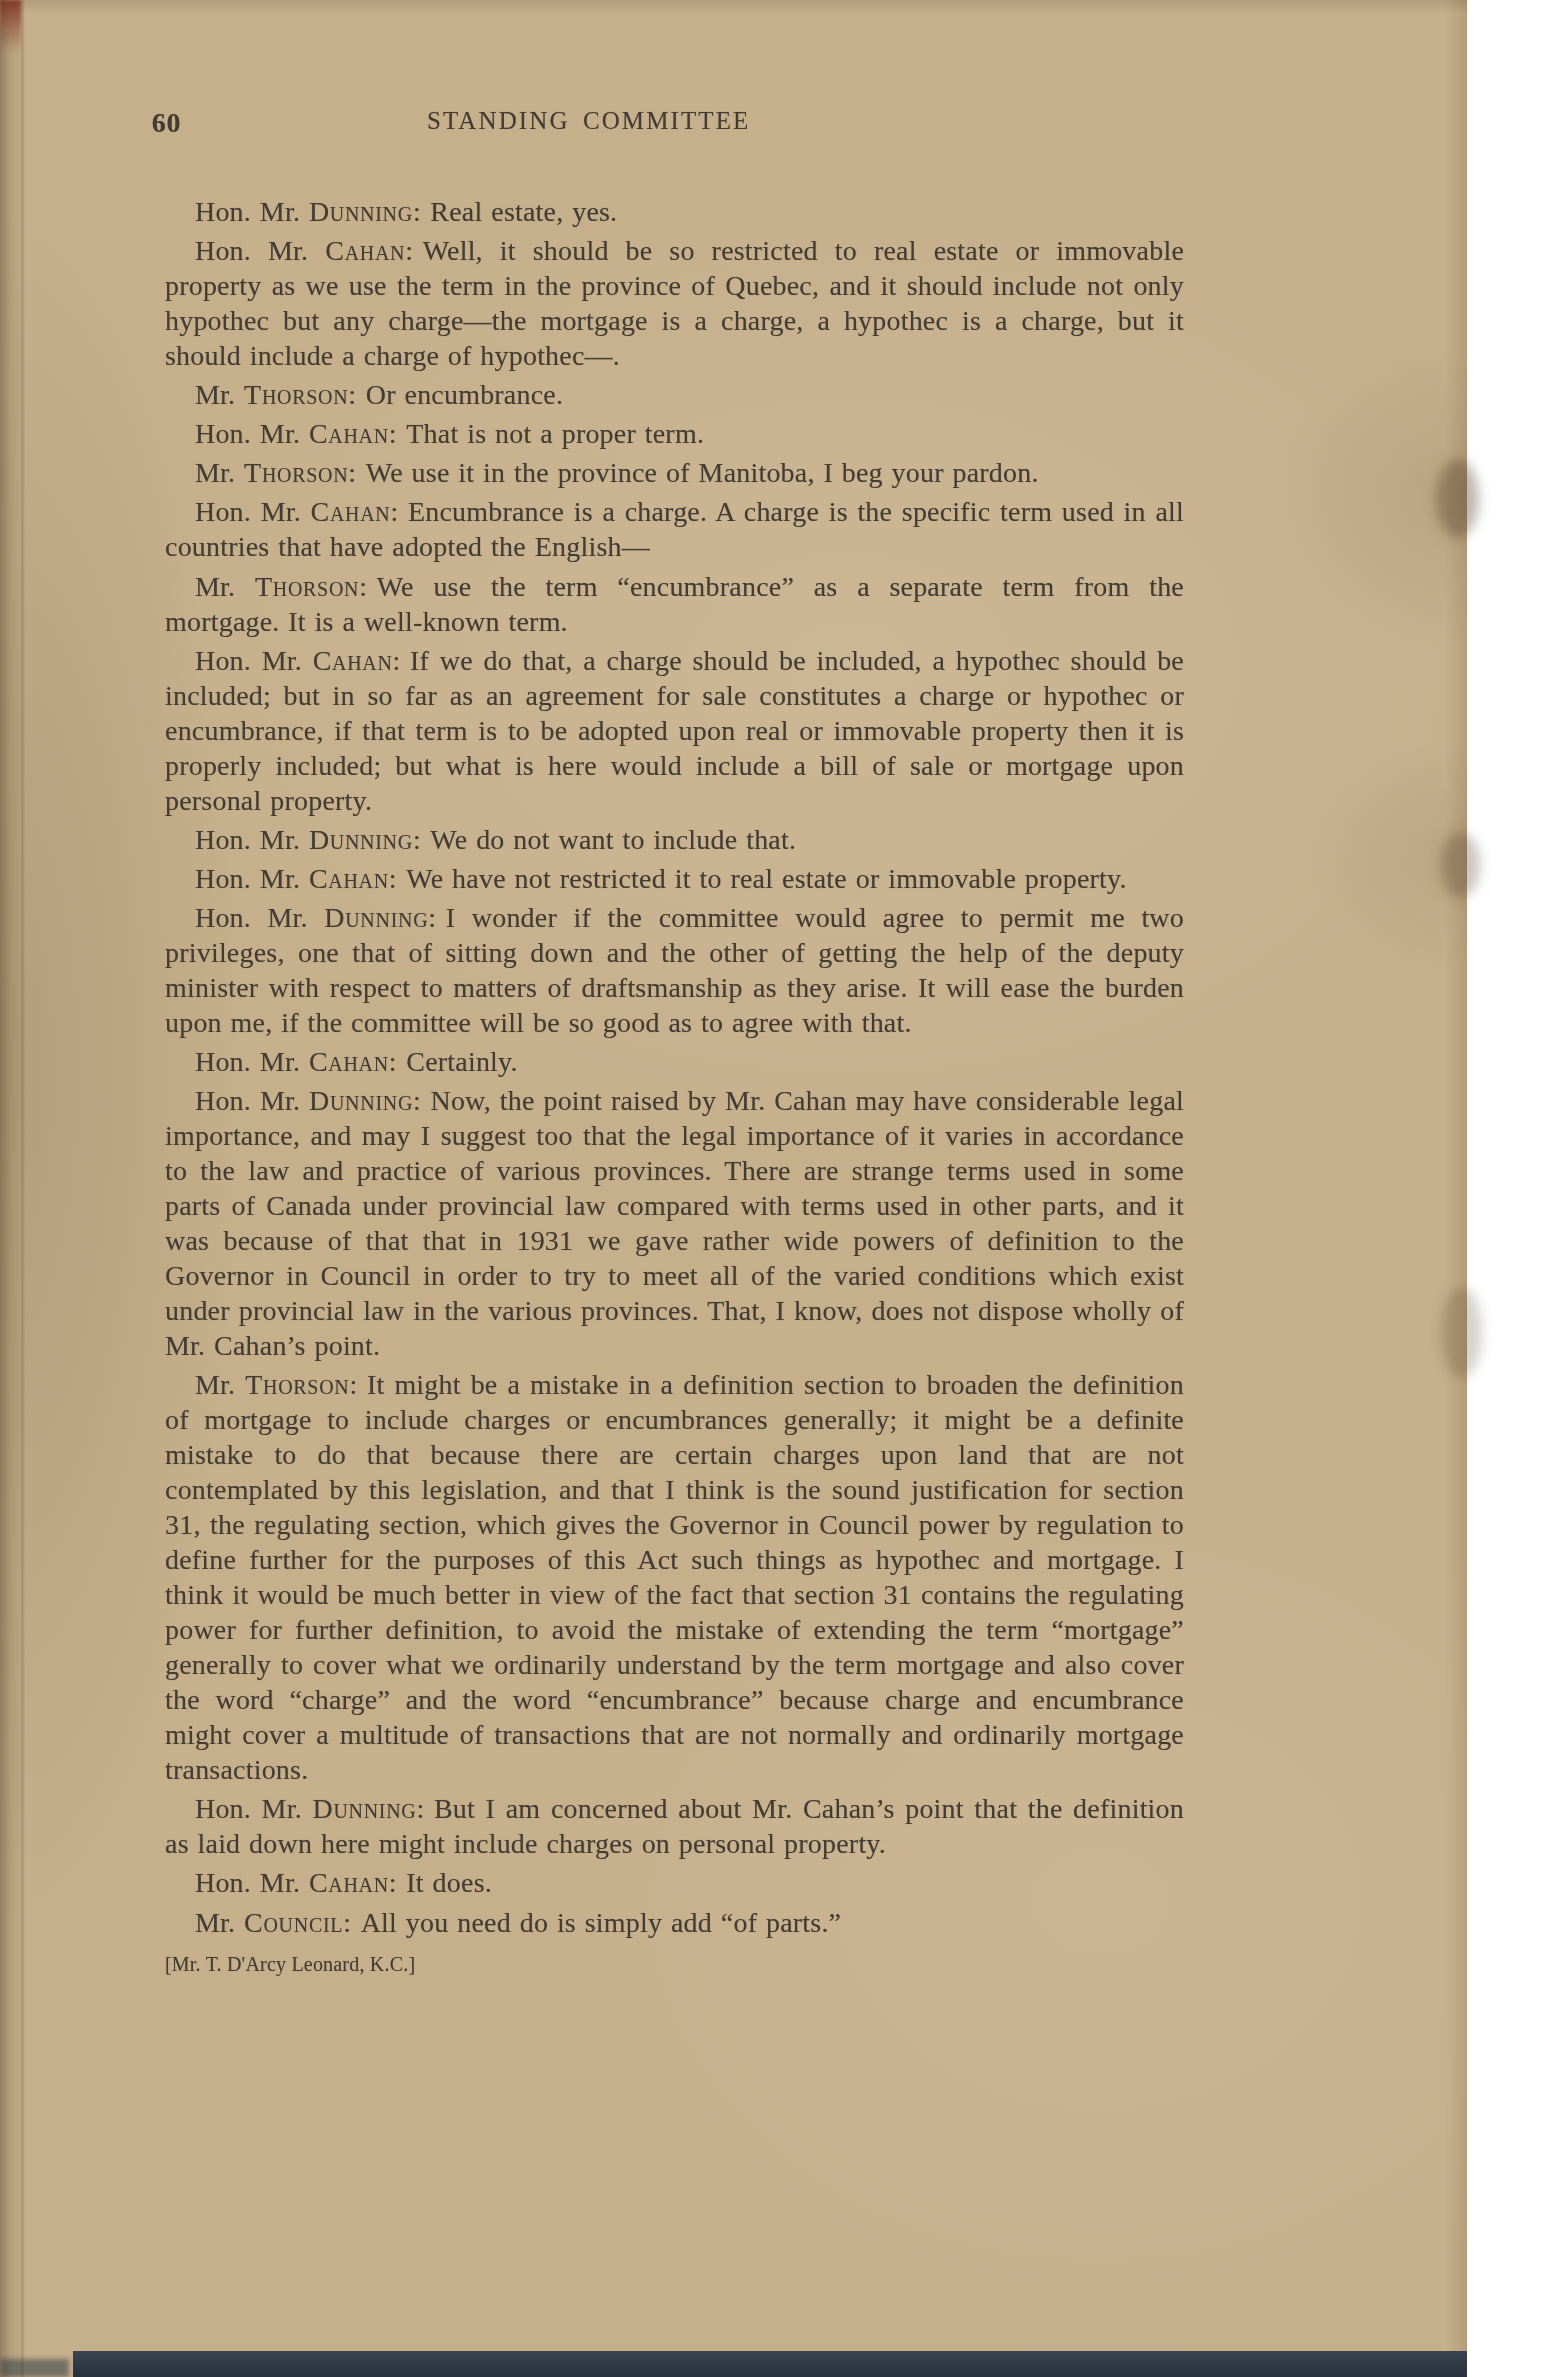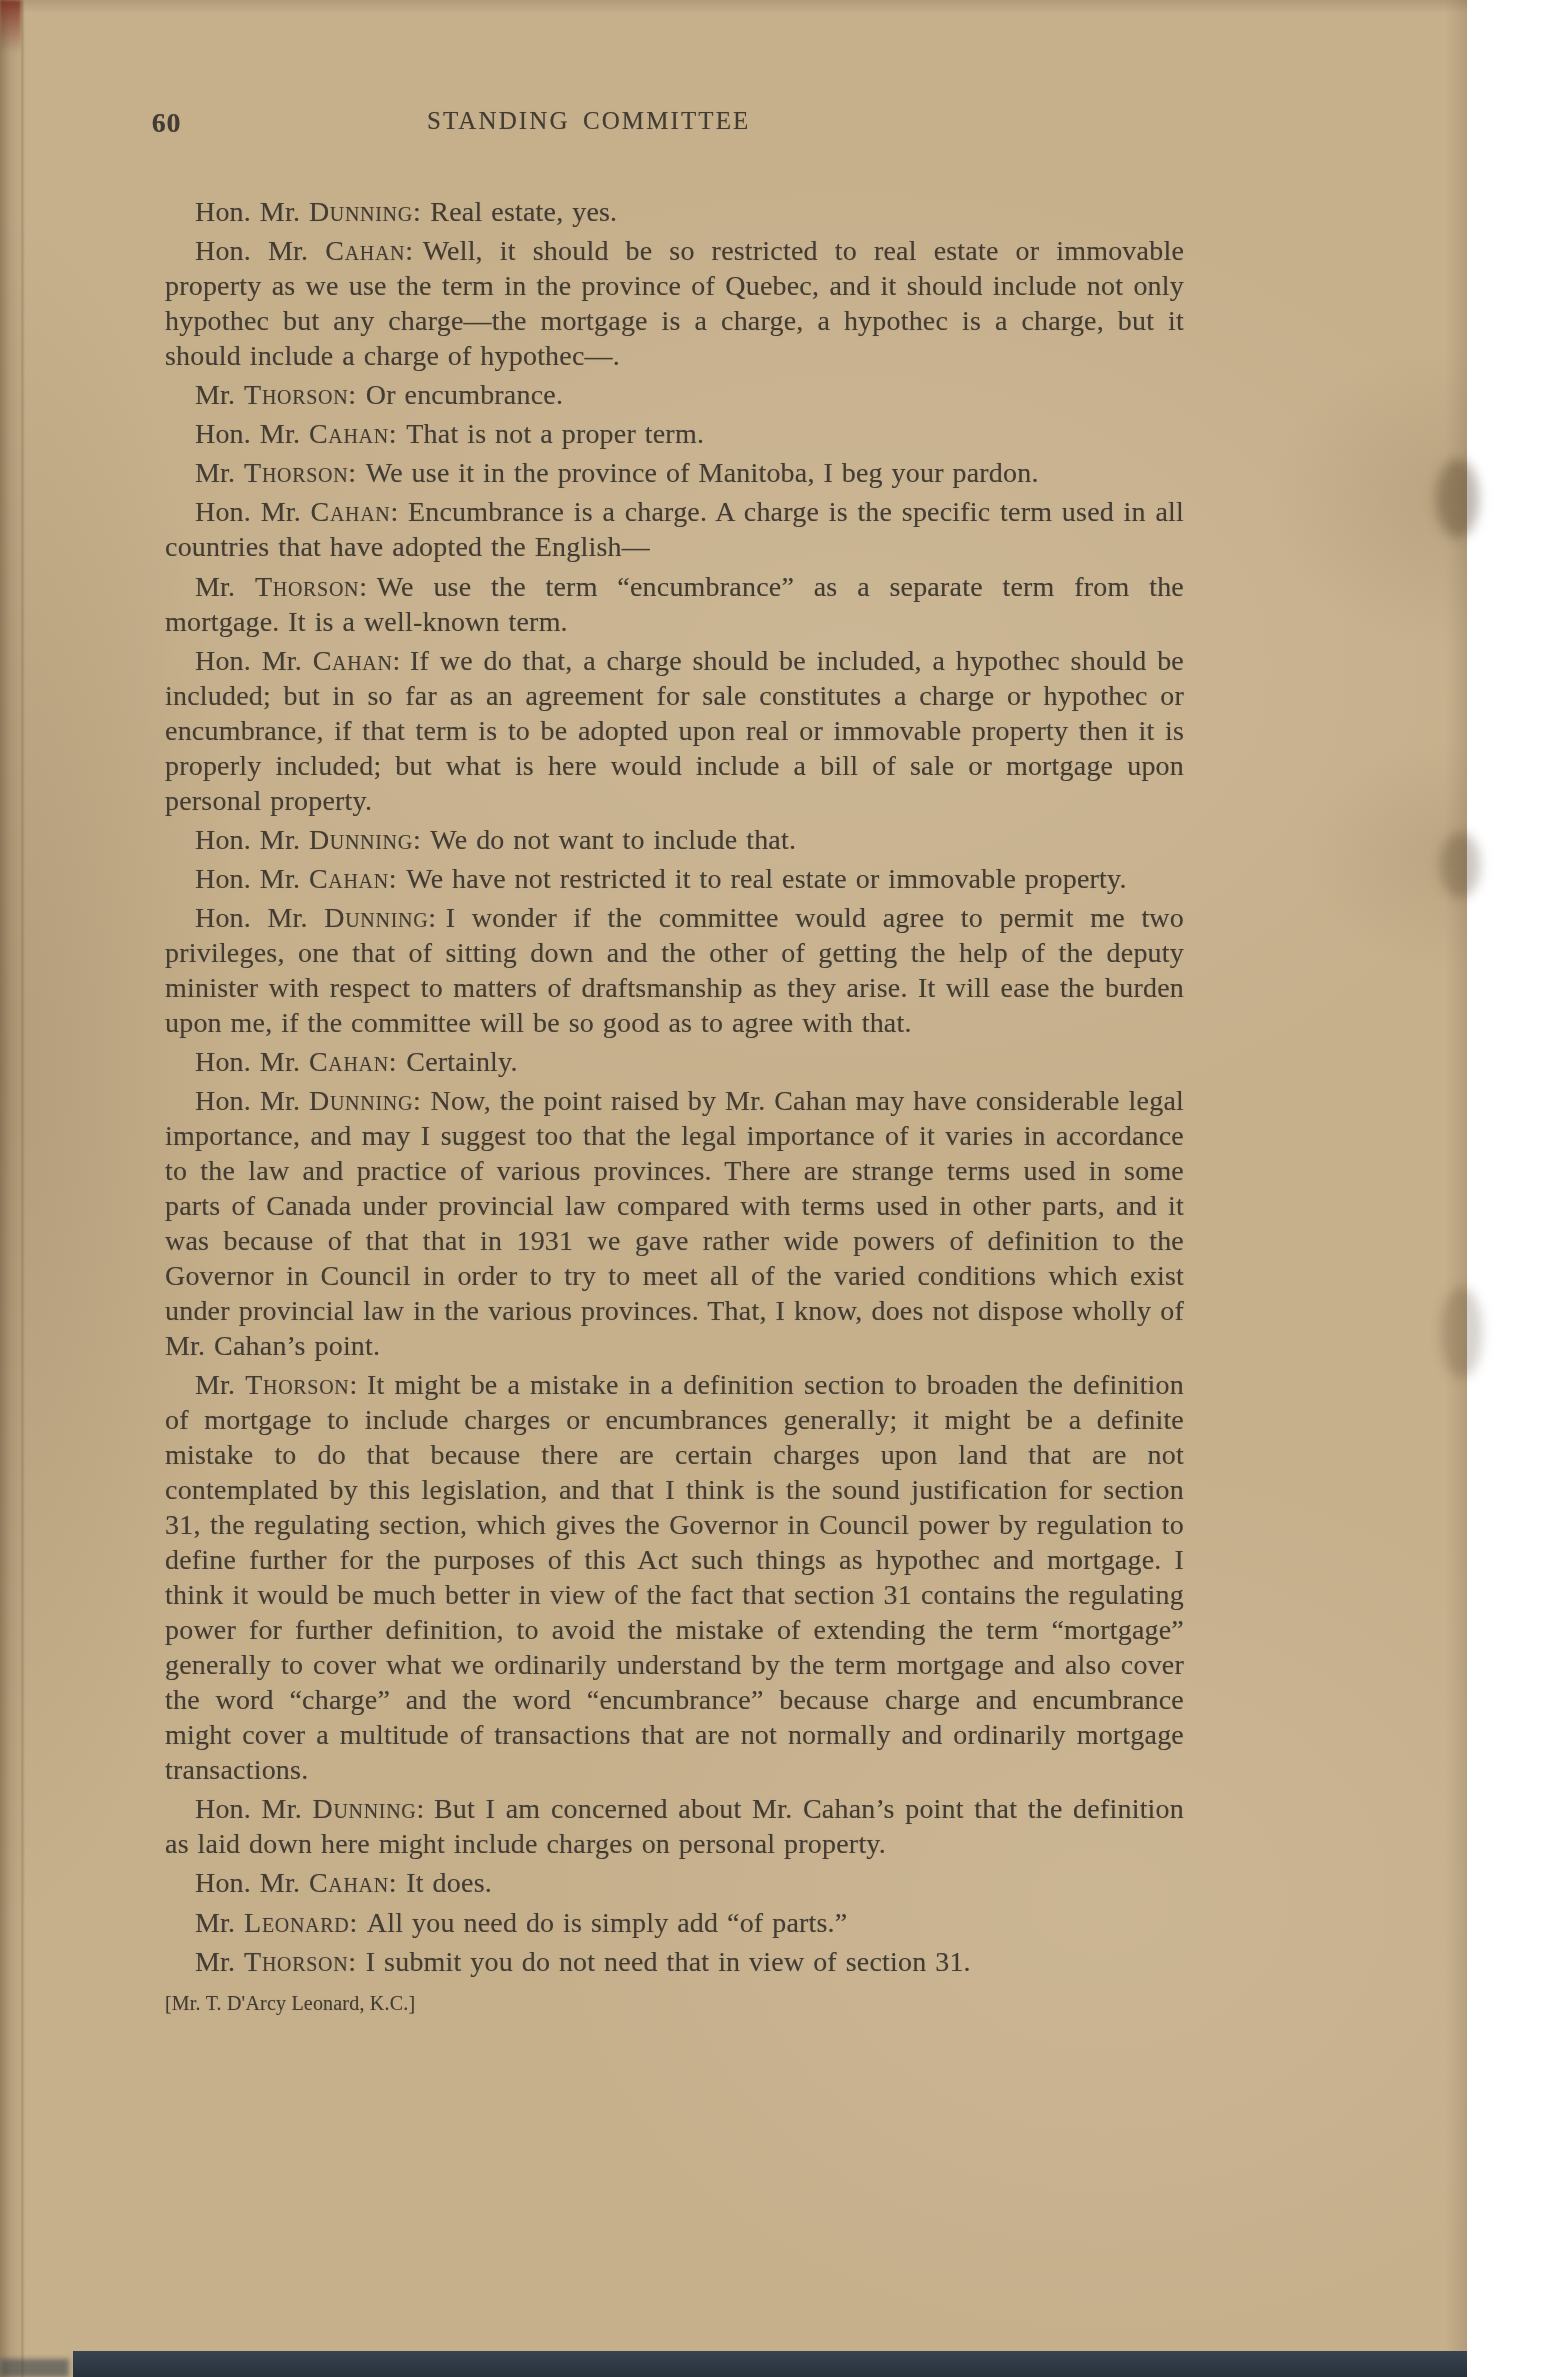--- a/index.html
+++ b/index.html
@@ -170,22 +170,21 @@
   <p class="para"><span class="speaker-prefix">Hon. Mr. </span><span class="speaker-name">Cahan:</span><span class="speech-text">Certainly.</span></p>
 
   <p class="para"><span class="speaker-prefix">Hon. Mr. </span><span class="speaker-name">Dunning:</span><span class="speech-text">Now, the point raised by Mr. Cahan may have considerable legal importance, and may I suggest too that the legal importance of it varies in accordance to the law and practice of various provinces.  There are strange terms used in some parts of Canada under provincial law compared with terms used in other parts, and it was because of that that in 1931 we gave rather wide powers of definition to the Governor in Council in order to try to meet all of the varied conditions which exist under provincial law in the various provinces.  That, I know, does not dispose wholly of Mr. Cahan’s point.</span></p>
 
   <p class="para"><span class="speaker-prefix">Mr. </span><span class="speaker-name">Thorson:</span><span class="speech-text">It might be a mistake in a definition section to broaden the definition of mortgage to include charges or encumbrances generally; it might be a definite mistake to do that because there are certain charges upon land that are not contemplated by this legislation, and that I think is the sound justification for section 31, the regulating section, which gives the Governor in Council power by regulation to define further for the purposes of this Act such things as hypothec and mortgage.  I think it would be much better in view of the fact that section 31 contains the regulating power for further definition, to avoid the mistake of extending the term “mortgage” generally to cover what we ordinarily understand by the term mortgage and also cover the word “charge” and the word “encumbrance” because charge and encumbrance might cover a multitude of transactions that are not normally and ordinarily mortgage transactions.</span></p>
 
   <p class="para"><span class="speaker-prefix">Hon. Mr. </span><span class="speaker-name">Dunning:</span><span class="speech-text">But I am concerned about Mr. Cahan’s point that the definition as laid down here might include charges on personal property.</span></p>
 
   <p class="para"><span class="speaker-prefix">Hon. Mr. </span><span class="speaker-name">Cahan:</span><span class="speech-text">It does.</span></p>
 
-  <p class="para"><span class="speaker-prefix">Mr. </span><span class="speaker-name">Leonard:</span><span class="speech-text">All you need do is simply add “of parts.”</span></p>
+  <p class="para"><span class="speaker-prefix">Mr. </span><span class="speaker-name">Council:</span><span class="speech-text">All you need do is simply add “of parts.”</span></p>
 
-  <p class="para"><span class="speaker-prefix">Mr. </span><span class="speaker-name">Thorson:</span><span class="speech-text">I submit you do not need that in view of section 31.</span></p>
 </div>
 
     <div class="footer-note">[Mr. T. D'Arcy Leonard, K.C.]</div>
 
   </div>
 </div>
 
 
 </body></html>

